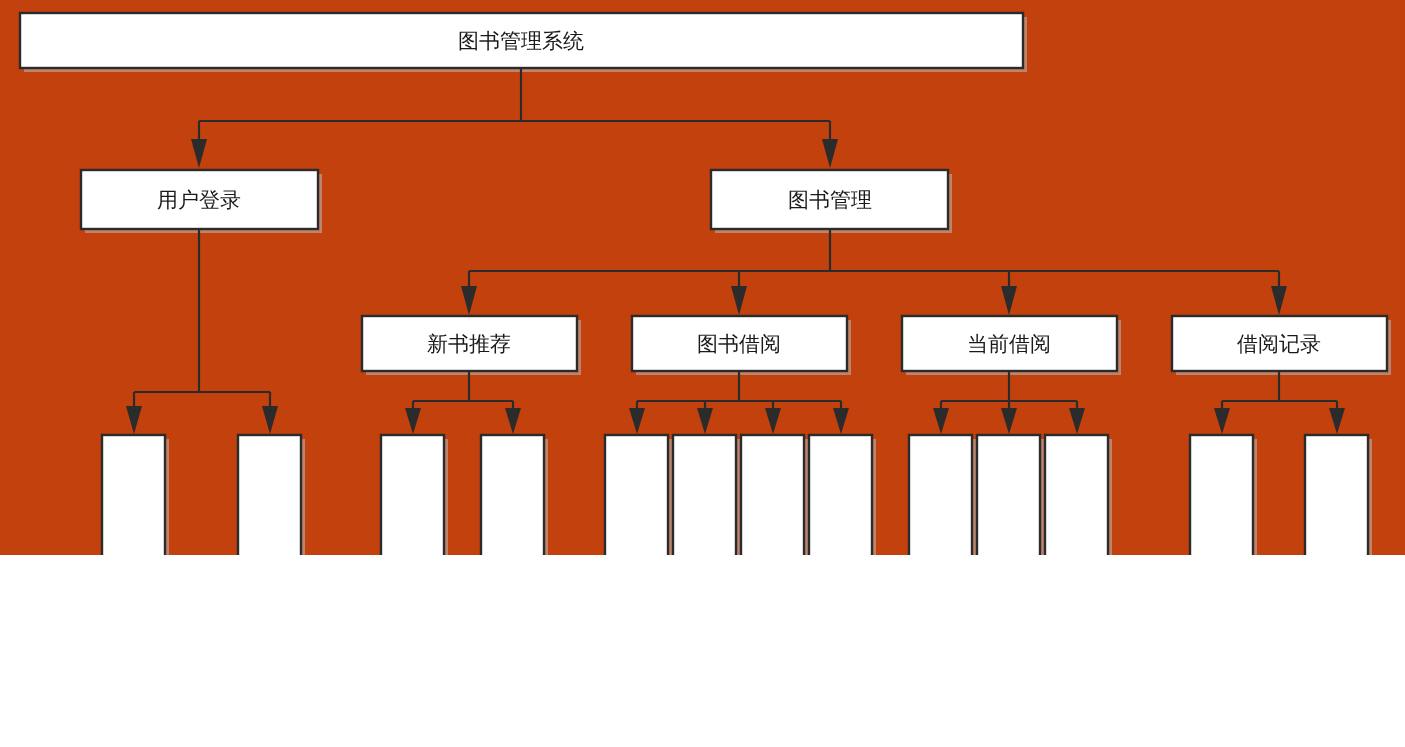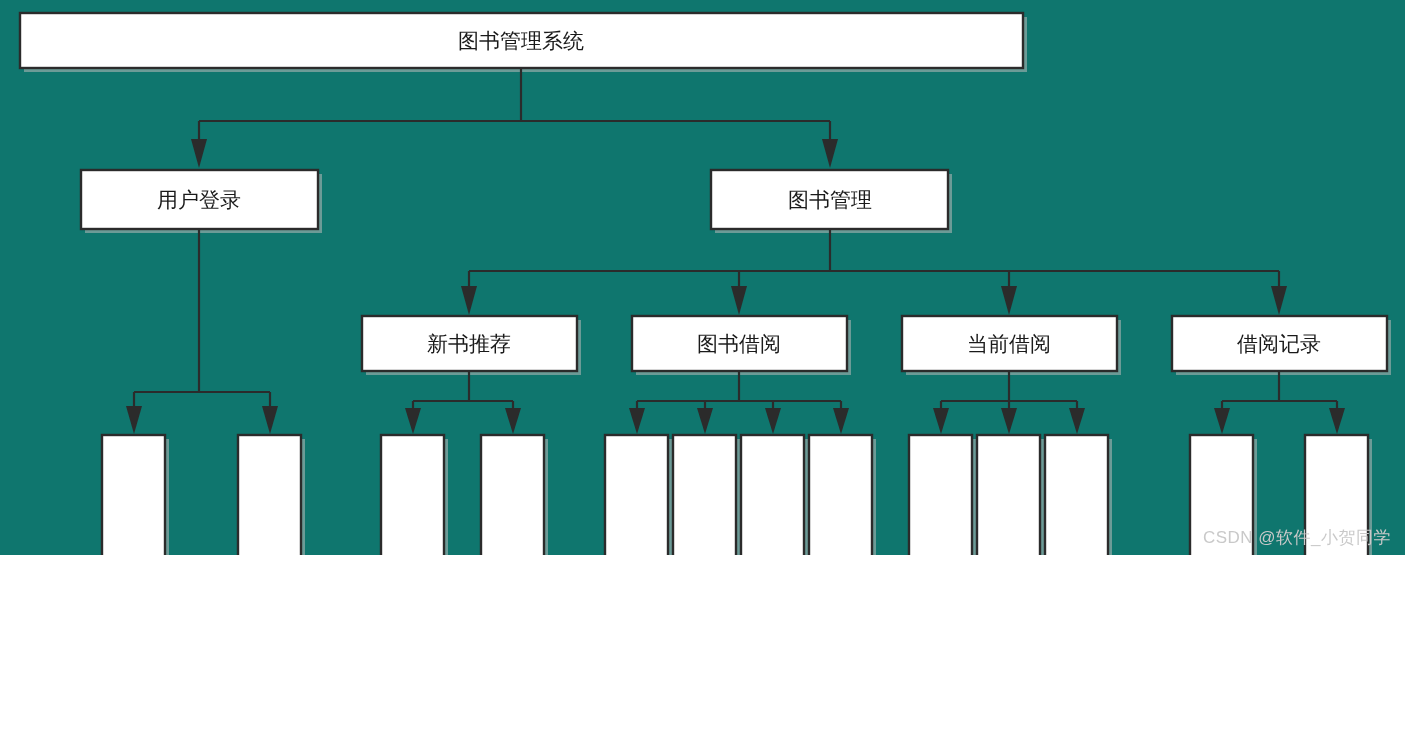--- a/index.html
+++ b/index.html
@@ -8,21 +8,21 @@
     padding: 0;
     background: #ffffff;
   }
   body {
     font-family: "Liberation Sans", "DejaVu Sans", sans-serif;
   }
   #diagram-root {
     position: relative;
     width: 1405px;
     height: 555px;
-    background: #0f766e;
+    background: #c2410c;
     overflow: hidden;
   }
   svg#flow-svg {
     position: absolute;
     top: 0;
     left: 0;
     width: 1405px;
     height: 747px;
     display: block;
   }
@@ -271,15 +271,14 @@
   <div class="leaf-label-wrap" style="left:741px; top:440px; width:63px; height:293px;">编辑图书（管理员）</div>
   <div class="leaf-label-wrap" style="left:809px; top:500px; width:63px; height:233px;">借阅图书</div>
 
   <div class="leaf-label-wrap" style="left:909px; top:500px; width:63px; height:233px;">查询图书</div>
   <div class="leaf-label-wrap" style="left:977px; top:500px; width:63px; height:233px;">归还图书</div>
   <div class="leaf-label-wrap" style="left:1045px; top:440px; width:63px; height:293px;">确认归还（管理员）</div>
 
   <div class="leaf-label-wrap" style="left:1190px; top:455px; width:63px; height:278px;">新增借阅记录</div>
   <div class="leaf-label-wrap" style="left:1305px; top:455px; width:63px; height:278px;">查询借阅记录</div>
 
-  <div class="watermark">CSDN @软件_小贺同学</div>
 
 </div>
 
 </body></html>

